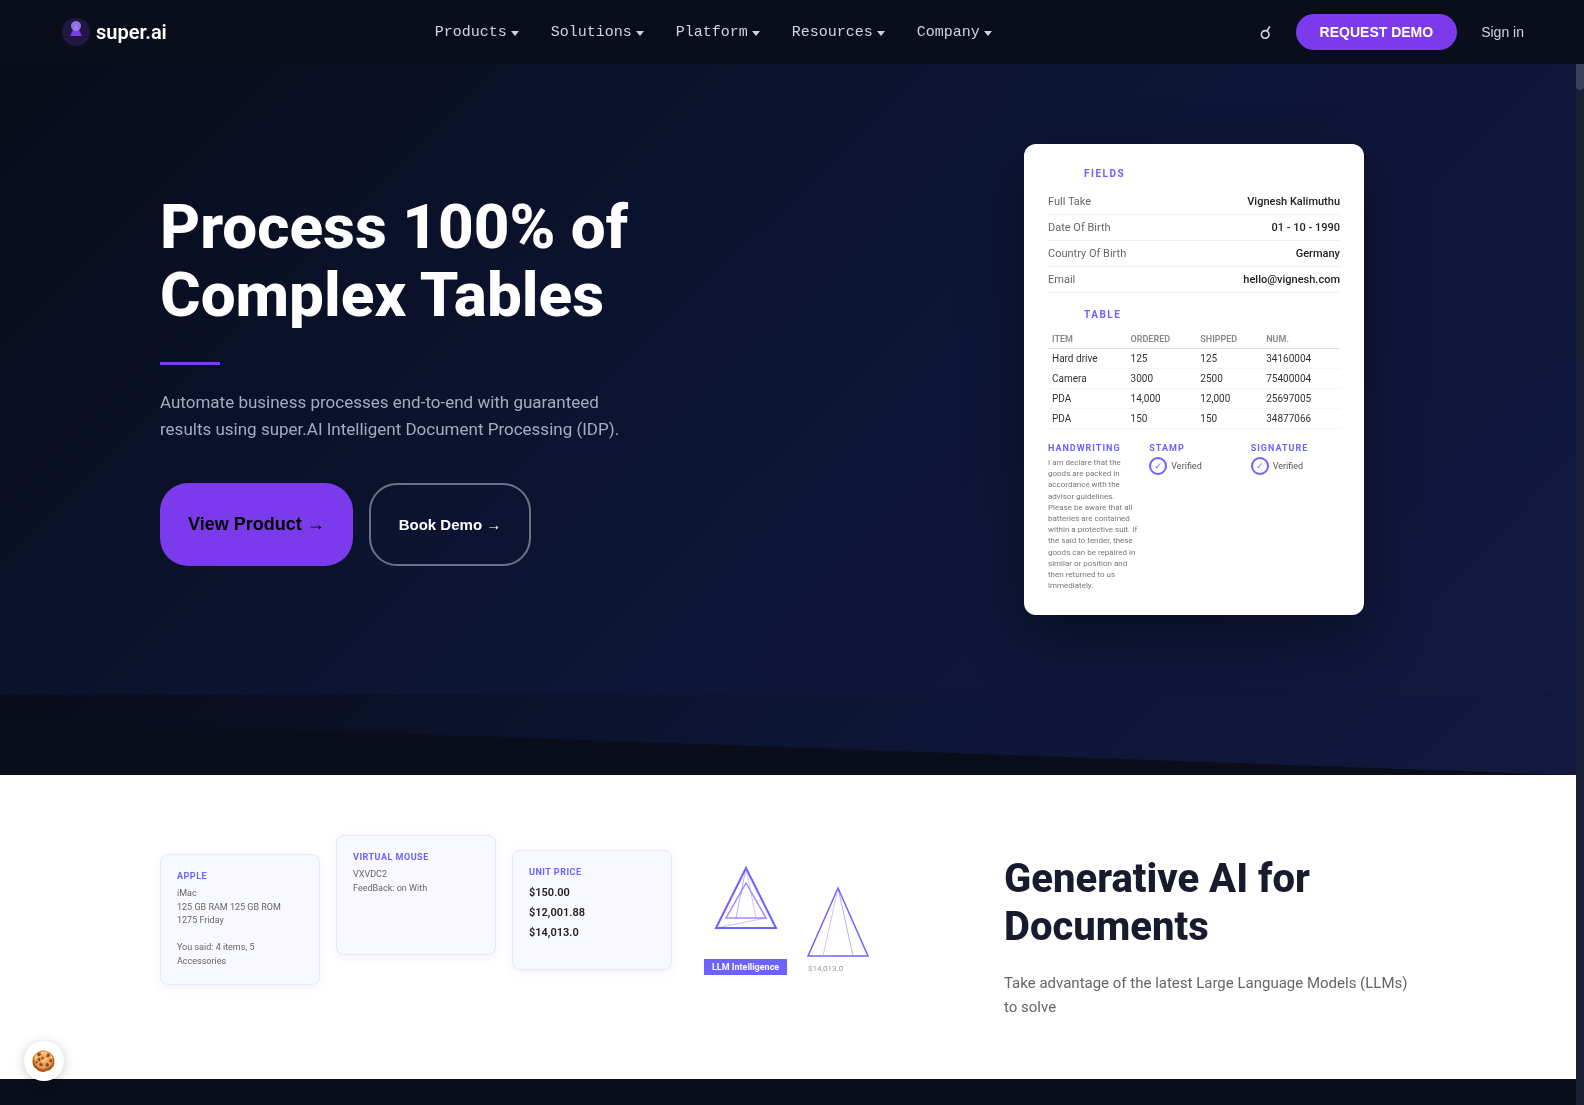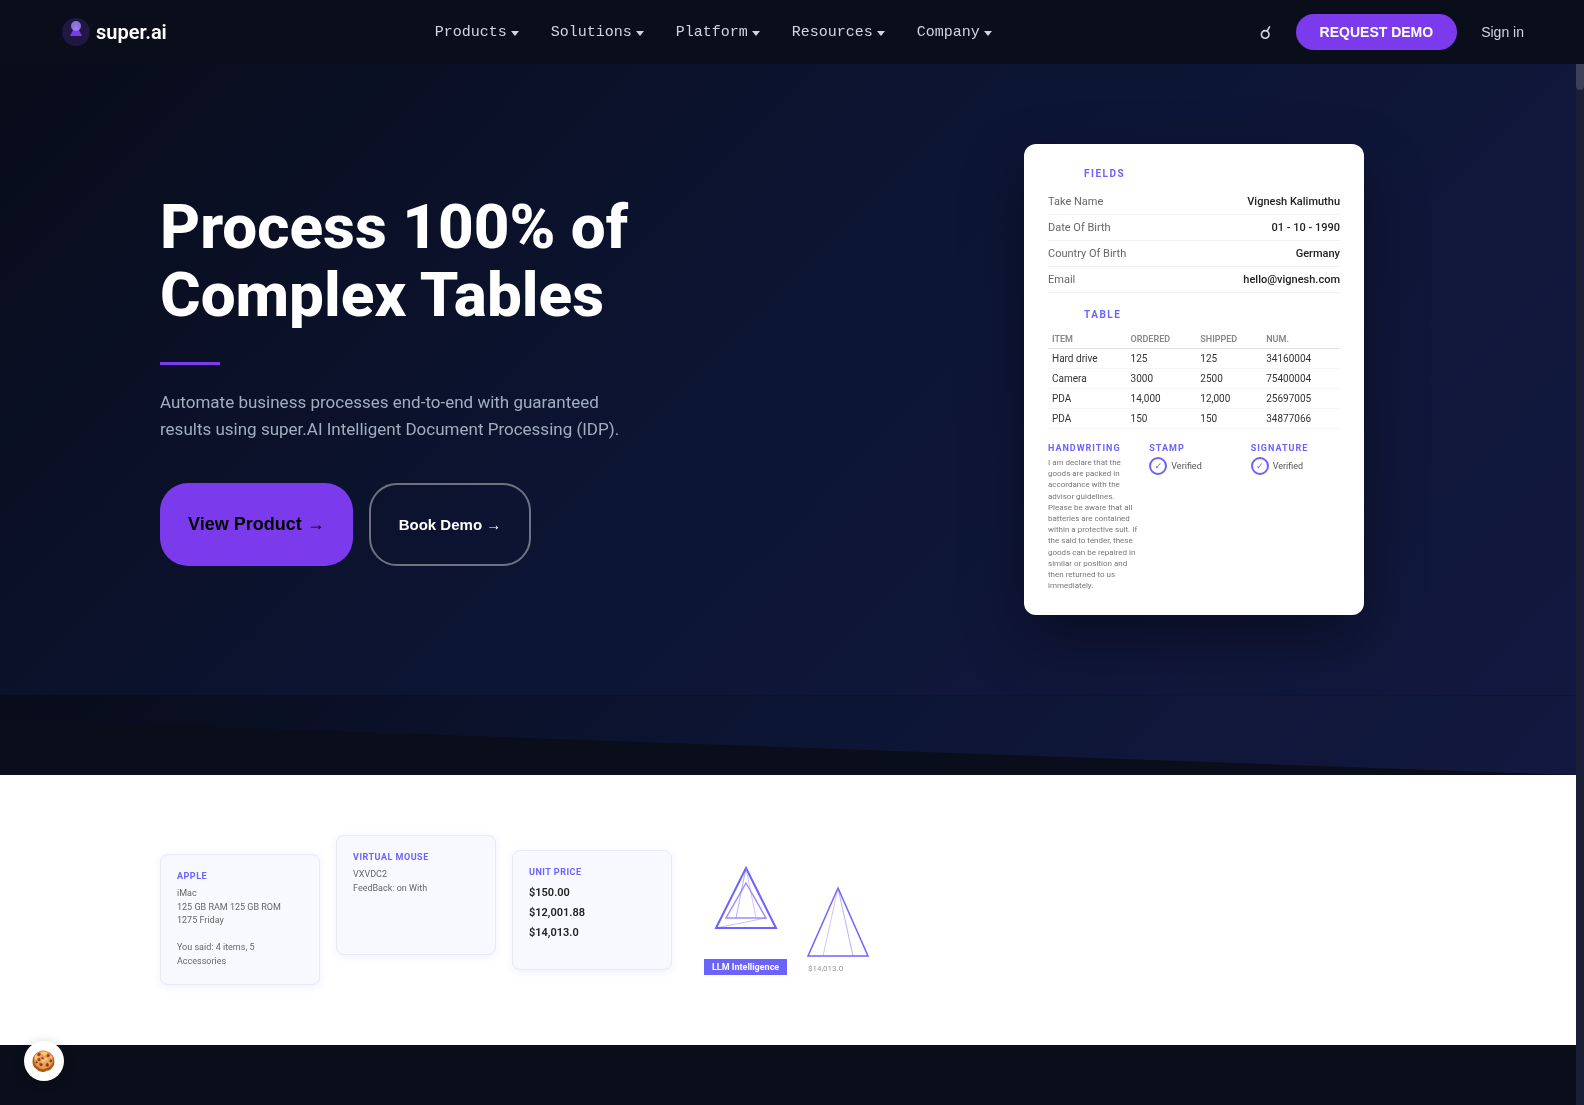--- a/index.html
+++ b/index.html
@@ -379,21 +379,21 @@
     <div class="hero-buttons">
       <button class="btn-view-product">View Product →</button>
       <button class="btn-book-demo">Book Demo →</button>
     </div>
   </div>
 
   <div class="hero-card">
     <div class="card-fields-section">
       <div class="card-section-title">FIELDS</div>
       <div class="card-field-row">
-        <span class="card-field-label">Take Name</span>
+        <span class="card-field-label">Full Take</span>
         <span class="card-field-value">Vignesh Kalimuthu</span>
       </div>
       <div class="card-field-row">
         <span class="card-field-label">Date Of Birth</span>
         <span class="card-field-value">01 - 10 - 1990</span>
       </div>
       <div class="card-field-row">
         <span class="card-field-label">Country Of Birth</span>
         <span class="card-field-value">Germany</span>
       </div>
@@ -507,19 +507,23 @@
     <div style="margin-bottom:5px;">
       <svg width="70" height="90" viewBox="0 0 70 90">
         <polygon points="35,2 65,70 5,70" fill="none" stroke="#6c63ff" stroke-width="1.5"></polygon>
         <line x1="35" y1="2" x2="20" y2="70" stroke="#a78bfa" stroke-width="1" opacity="0.5"></line>
         <line x1="35" y1="2" x2="50" y2="70" stroke="#6c63ff" stroke-width="1" opacity="0.5"></line>
         <text x="5" y="85" font-size="8" fill="#999">$14,013.0</text>
       </svg>
     </div>
   </div>
 
+  <div class="bottom-right-text">
+    <h2 class="bottom-right-title">Generative AI for Documents</h2>
+    <p class="bottom-right-subtitle">Take advantage of the latest Large Language Models (LLMs) to solve</p>
+  </div>
 </section>
 
 <button class="cookie-btn" title="Cookie settings">🍪</button>
 
 <div class="scrollbar">
   <div class="scrollbar-thumb"></div>
 </div>
 
 </body></html>

